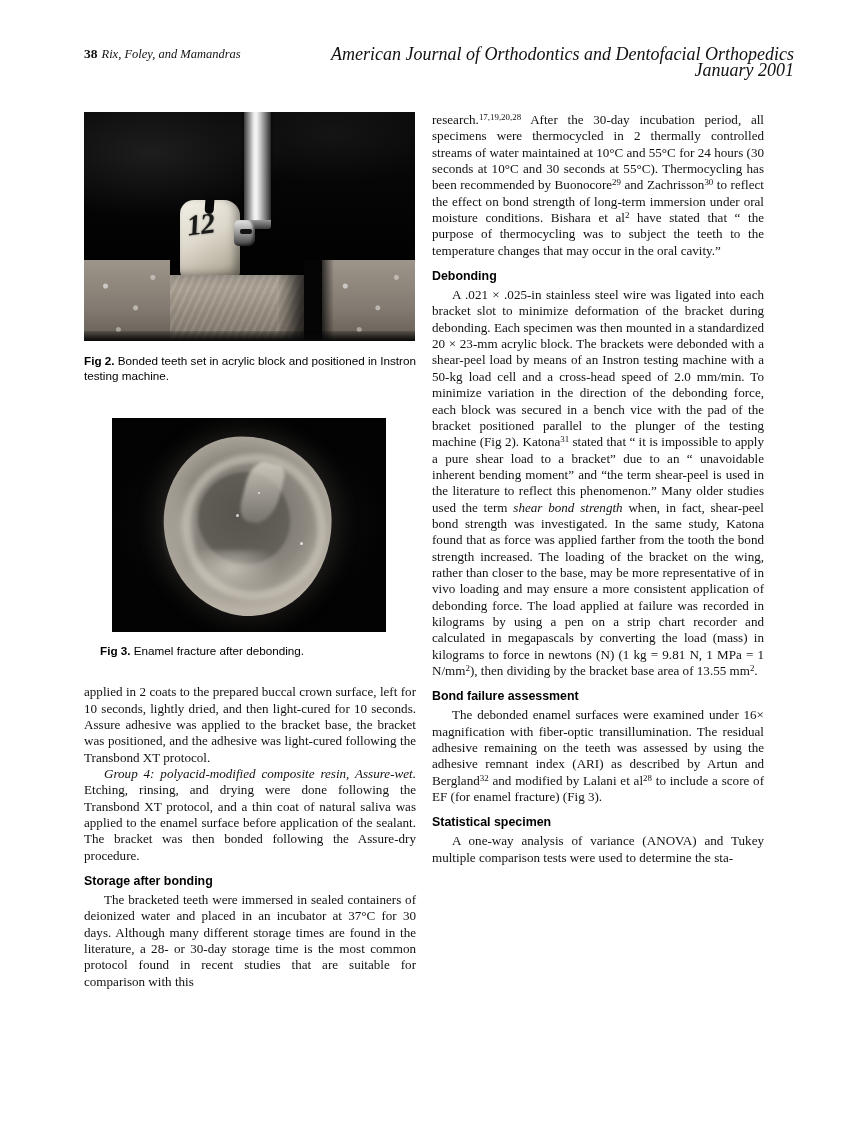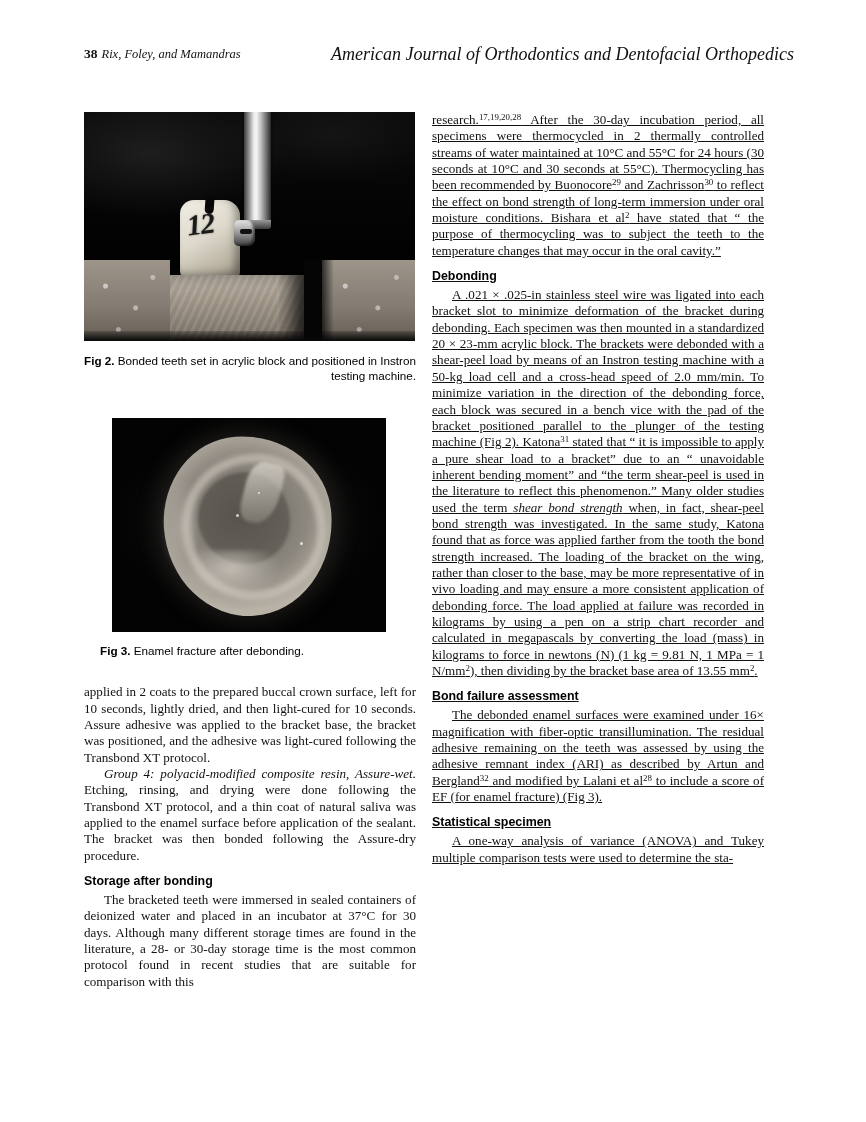--- a/index.html
+++ b/index.html
@@ -58,21 +58,21 @@
   .col {
     position: absolute;
     top: 112px;
     width: 332px;
     font-size: 13.1px;
     line-height: 16.35px;
     text-align: justify;
     color: #111;
   }
   .col-left  { left: 84px; }
-  .col-right { left: 432px; text-decoration: underline; }
+  .col-right { left: 432px; }
 
   p {
     margin: 0;
     text-indent: 20px;
     text-align: justify;
     -webkit-hyphens: none;
     hyphens: none;
   }
   p.noindent { text-indent: 0; }
 
@@ -98,21 +98,21 @@
   .fig-img {
     position: relative;
     overflow: hidden;
     background: #000;
   }
   .fig-cap {
     font-family: "Liberation Sans", sans-serif;
     font-size: 11.7px;
     line-height: 15.4px;
     color: #000;
-    text-align: right;
+    text-align: left;
   }
   .fig-cap b { font-weight: bold; }
   .fig-cap.center { text-align: left; }
 
   
   #fig2-img {
     width: 331px;
     height: 229px;
     background: #050505;
   }
@@ -302,20 +302,21 @@
 </style>
 </head>
 <body>
 
 <div class="running-head">
   <div class="rh-left">
     <span class="folio">38</span><span>Rix, Foley, and Mamandras</span>
   </div>
   <div class="rh-right">
     <div>American Journal of Orthodontics and Dentofacial Orthopedics</div>
+    <div>January 2001</div>
   </div>
 </div>
 
 <div class="col col-left">
 
   <div class="figure">
     <div class="fig-img" id="fig2-img">
       <div class="f2-noise"></div>
       <div class="f2-pad-l"></div>
       <div class="f2-gap-r"></div>

